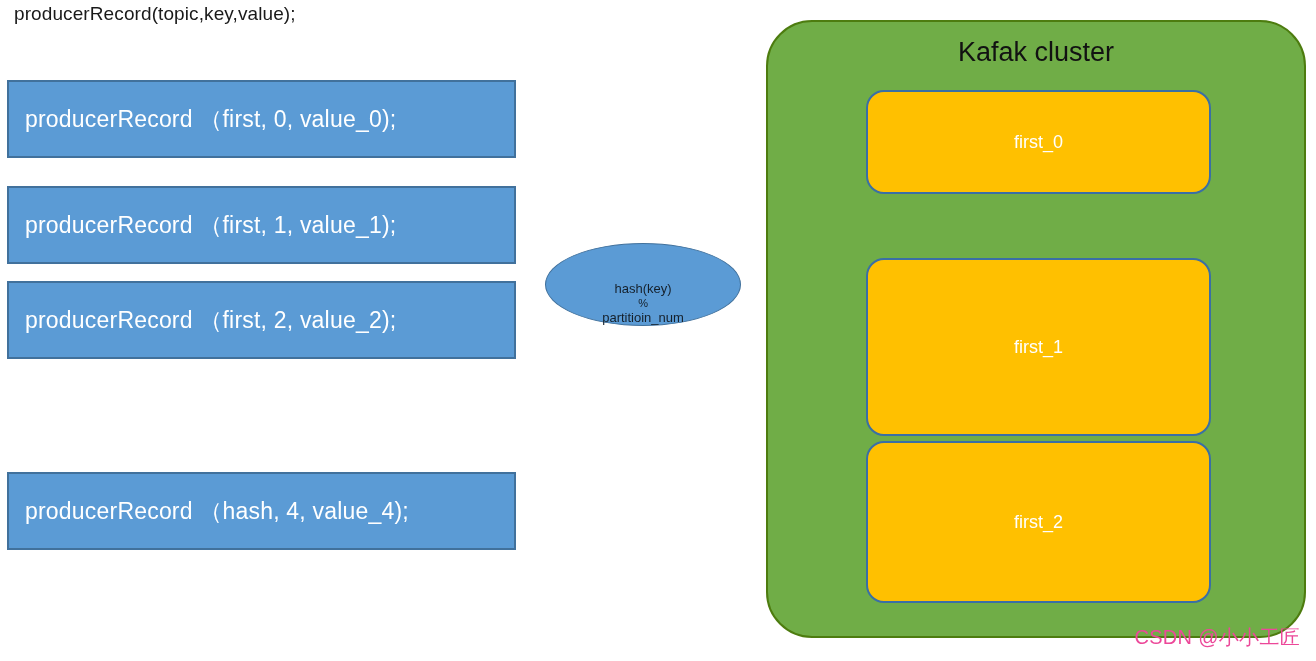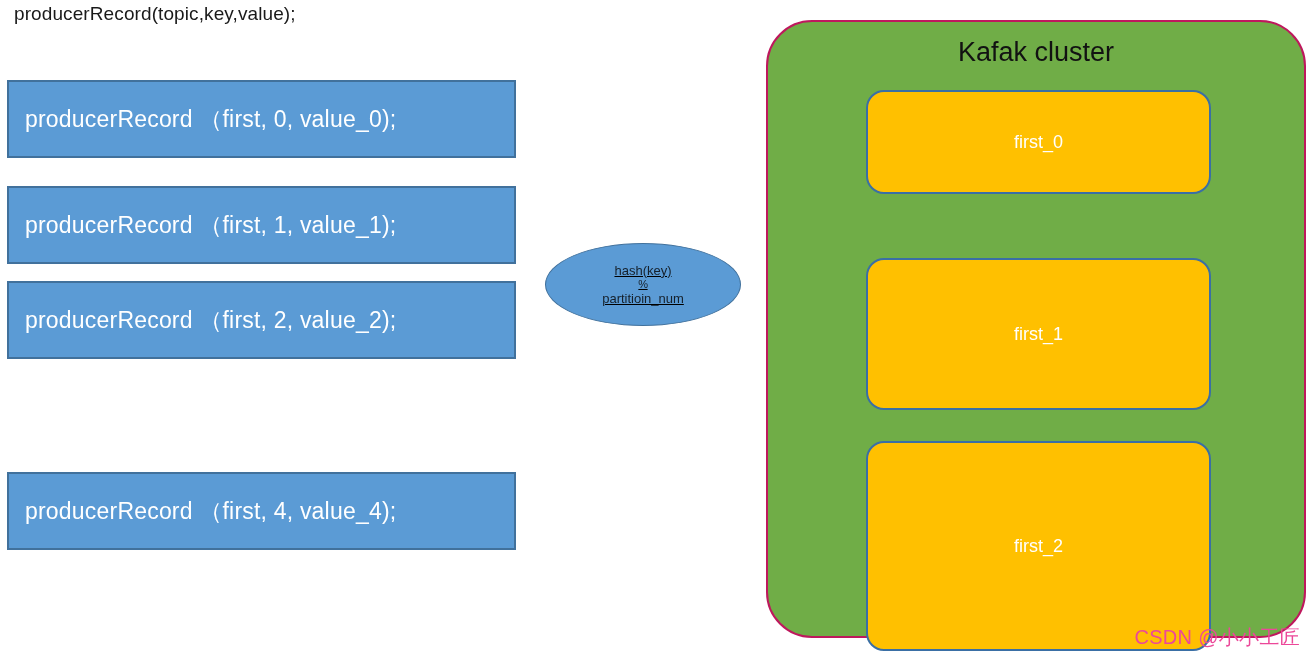--- a/index.html
+++ b/index.html
@@ -68,23 +68,22 @@
     top: 243px;
     width: 196px;
     height: 83px;
     box-sizing: border-box;
     background: #5B9BD5;
     border: 1px solid #41719C;
     border-radius: 50%;
     display: flex;
     flex-direction: column;
     align-items: center;
-    justify-content: center;
+    justify-content: flex-end;
     line-height: 1.18;
-    text-decoration: underline;
   }
   .hash-ellipse span {
     display: block;
     font-size: 13px;
     color: #15202b;
     text-align: center;
     white-space: nowrap;
   }
   .hash-ellipse .op {
     font-size: 11px;
@@ -93,21 +92,21 @@
 
   
   .cluster {
     position: absolute;
     left: 766px;
     top: 20px;
     width: 540px;
     height: 618px;
     box-sizing: border-box;
     background: #70AD47;
-    border: 2px solid #be185d;
+    border: 2px solid #4d7c0f;
     border-radius: 46px;
   }
   .cluster-title {
     position: absolute;
     left: 0;
     right: 0;
     top: 15px;
     text-align: center;
     font-size: 27px;
     color: #121212;
@@ -153,38 +152,38 @@
       <div class="record-box" style="top: 80px;">
         <span class="record-text">producerRecord （first,  0,  value_0);</span>
       </div>
       <div class="record-box" style="top: 186px;">
         <span class="record-text">producerRecord （first,  1,  value_1);</span>
       </div>
       <div class="record-box" style="top: 281px;">
         <span class="record-text">producerRecord （first,  2,  value_2);</span>
       </div>
       <div class="record-box" style="top: 472px;">
-        <span class="record-text">producerRecord （first,  4,  value_4);</span>
+        <span class="record-text">producerRecord （hash,  4,  value_4);</span>
       </div>
     </div>
 
   <div class="hash-ellipse">
     <span>hash(key)</span>
     <span class="op">%</span>
     <span>partitioin_num</span>
   </div>
 
   <div class="cluster">
     <div class="cluster-title">Kafak cluster</div>
   <div class="partition" style="top: 68px; height: 104px; text-align: center;">
         <span class="partition-label">first_0</span>
       </div>
-      <div class="partition" style="top: 236px; height: 152px;">
+      <div class="partition" style="top: 236px; height: 178px;">
         <span class="partition-label">first_1</span>
       </div>
-      <div class="partition" style="top: 419px; height: 210px;">
+      <div class="partition" style="top: 419px; height: 162px;">
         <span class="partition-label">first_2</span>
       </div>
     </div>
 
   <div class="watermark">CSDN @小小工匠</div>
 
 </div>
 
 </body></html>

